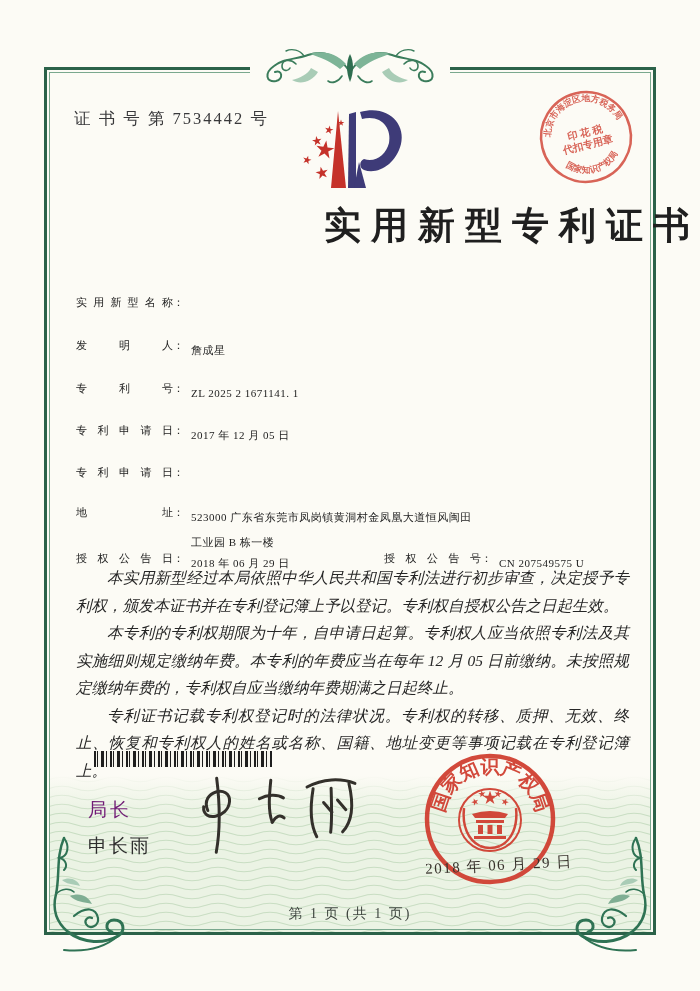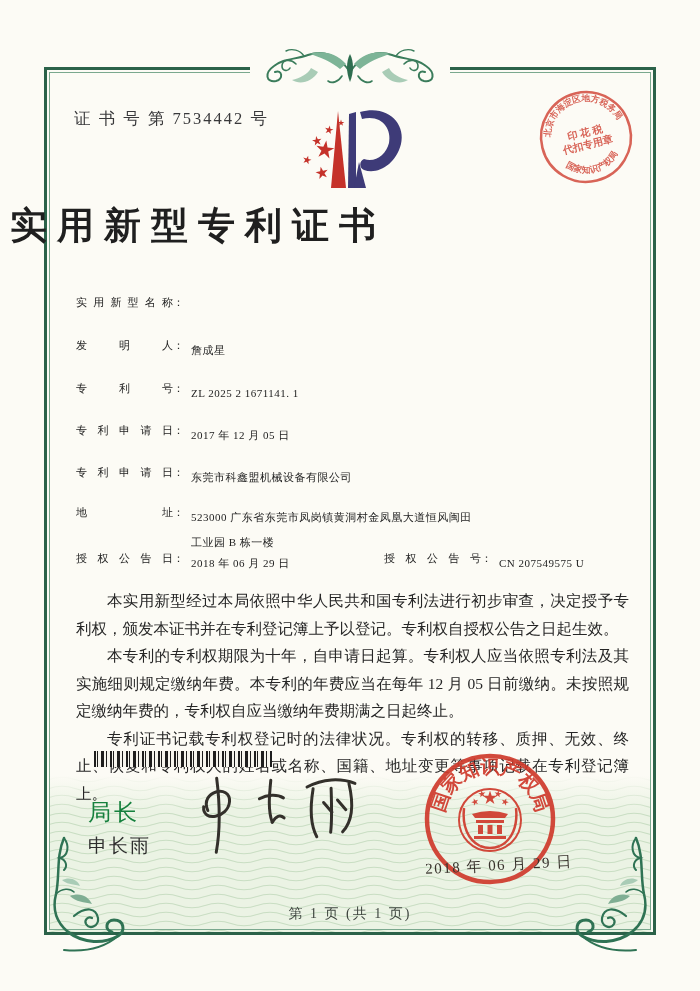--- a/index.html
+++ b/index.html
@@ -18,42 +18,42 @@
              background:linear-gradient(#fcfbf5,rgba(252,251,245,0));z-index:1;}
 
   .cert-no{position:absolute;left:74px;top:108px;font-size:16.5px;letter-spacing:2px;
            color:#39393b;z-index:3;}
 
   .tax-stamp{position:absolute;left:537px;top:88px;width:98px;height:98px;
              transform:rotate(-14deg);opacity:.85;z-index:3;}
 
   .logo{position:absolute;left:282px;top:102px;width:140px;height:94px;z-index:3;}
 
-  .title{position:absolute;left:0;right:0;top:201px;text-align:left;
+  .title{position:absolute;left:0;right:0;top:201px;text-align:right;
          font-size:37px;font-weight:700;letter-spacing:10px;text-indent:10px;
          color:#1f1f1f;z-index:3;}
 
   .frow{position:absolute;left:76px;display:flex;align-items:flex-start;
         font-size:11px;color:#232323;z-index:3;}
   .flabel{display:inline-block;width:97px;text-align:justify;text-align-last:justify;}
   .fcolon{margin-right:7px;}
   .fvalue{letter-spacing:.5px;white-space:pre-line;line-height:25px;max-width:470px;}
 
-  .paras{position:absolute;left:76px;top:587px;width:553px;z-index:3;
+  .paras{position:absolute;left:76px;top:564px;width:553px;z-index:3;
          font-size:15.5px;line-height:27.5px;color:#262626;text-align:justify;
-         }
+         font-style:italic;}
   .paras p{margin:0;text-indent:2em;}
 
   .barcode{position:absolute;left:94px;top:751px;width:178px;height:16px;z-index:3;
     background:repeating-linear-gradient(90deg,
       #1e1e1e 0 2px,#f6f5ee 2px 3px,#1e1e1e 3px 4px,#f6f5ee 4px 7px,
       #1e1e1e 7px 10px,#f6f5ee 10px 12px,#1e1e1e 12px 13px,#f6f5ee 13px 16px);}
 
-  .director-title{position:absolute;left:88px;top:797px;font-size:23px;letter-spacing:3px;
-        color:#15803d;font-family:"Liberation Sans","DejaVu Sans",sans-serif;z-index:3;}
+  .director-title{position:absolute;left:88px;top:797px;font-size:19px;letter-spacing:3px;
+        color:#701a75;font-family:"Liberation Sans","DejaVu Sans",sans-serif;z-index:3;}
   .director-name{position:absolute;left:88px;top:833px;font-size:19px;letter-spacing:2px;
         color:#2d2d2d;font-family:"Liberation Sans","DejaVu Sans",sans-serif;z-index:3;}
   .signature{position:absolute;left:180px;top:770px;width:200px;height:90px;
         transform:rotate(-2deg);z-index:3;}
 
   .seal{position:absolute;left:418px;top:746px;width:144px;height:144px;z-index:4;opacity:.92;}
   .seal-date{position:absolute;left:424px;top:856px;width:150px;text-align:center;
         font-size:15px;letter-spacing:1.5px;color:#38322c;transform:rotate(-3deg);z-index:5;}
 
   .footer{position:absolute;left:0;right:0;top:905px;text-align:center;font-size:14px;
@@ -167,21 +167,20 @@
     <span class="fvalue">ZL 2025 2 1671141. 1</span>
   </div>
   <div class="frow" style="top:423px">
     <span class="flabel">专利申请日</span>
       <span class="fcolon">：</span>
     <span class="fvalue">2017 年 12 月 05 日</span>
   </div>
   <div class="frow" style="top:465px">
     <span class="flabel">专利申请日</span>
       <span class="fcolon">：</span>
-    <span class="fvalue">东莞市科鑫盟机械设备有限公司</span>
   </div>
   <div class="frow" style="top:505px">
     <span class="flabel">地址</span>
       <span class="fcolon">：</span>
     <span class="fvalue">523000 广东省东莞市凤岗镇黄洞村金凤凰大道恒风闽田
 工业园 B 栋一楼</span>
   </div>
   <div class="frow" style="top:551px">
     <span class="flabel">授权公告日</span>
       <span class="fcolon">：</span>

